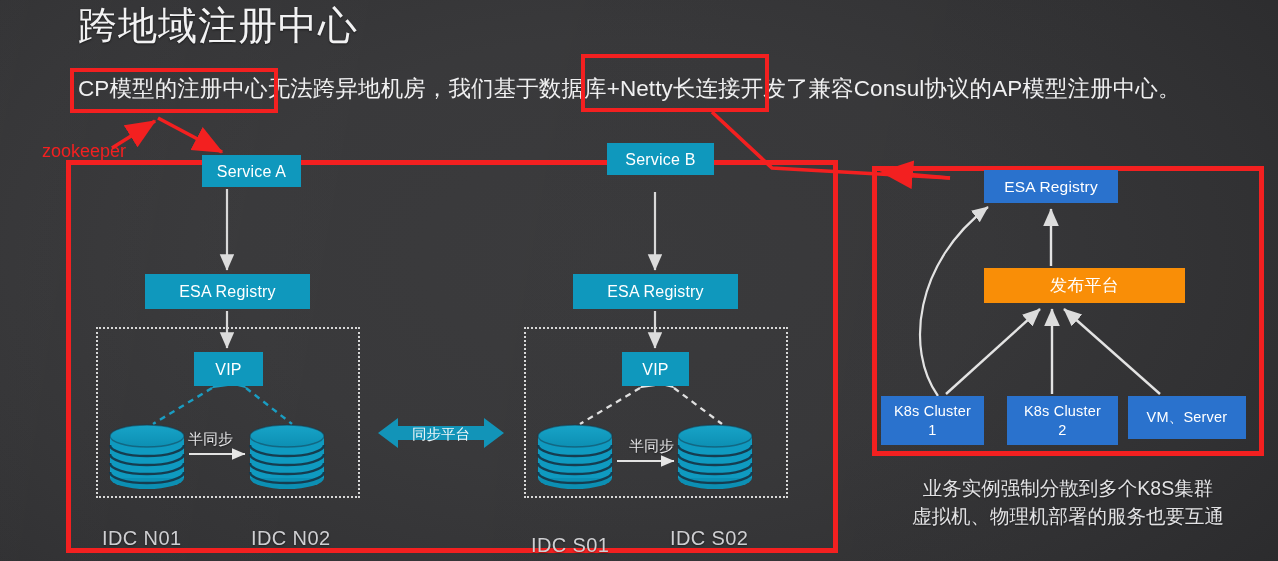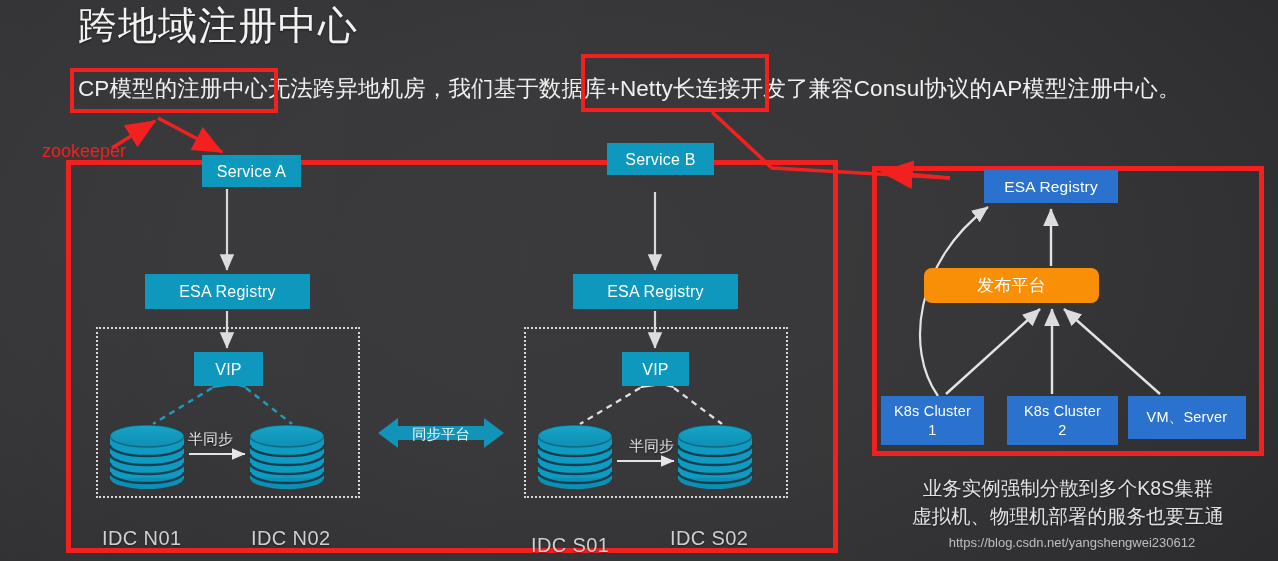--- a/index.html
+++ b/index.html
@@ -67,21 +67,21 @@
 
   #svcA{left:178px;top:155px;width:99px;height:32px;margin-left:24px;}
   #esaA{left:145px;top:274px;width:165px;height:35px;}
   #vipA{left:194px;top:352px;width:69px;height:34px;}
 
   #svcB{left:607px;top:143px;width:107px;height:32px;}
   #esaB{left:573px;top:274px;width:165px;height:35px;}
   #vipB{left:622px;top:352px;width:67px;height:34px;}
 
   #esaR{left:984px;top:170px;width:134px;height:33px;font-size:15.5px;}
-  #pub{left:924px;top:268px;width:175px;height:35px;font-size:17px;border-radius:8px;}
+  #pub{left:984px;top:268px;width:201px;height:35px;font-size:17px;}
   #k8s1{left:881px;top:396px;width:103px;height:49px;font-size:14.5px;flex-direction:column;}
   #k8s2{left:1007px;top:396px;width:111px;height:49px;font-size:14.5px;flex-direction:column;}
   #vmsrv{left:1128px;top:396px;width:118px;height:43px;font-size:14.5px;}
 
   
   .idcgroup{
     border:2px dotted #d8d8d8;
     box-sizing:border-box;
   }
   #idcA{left:96px;top:327px;width:264px;height:171px;}
@@ -279,15 +279,14 @@
   <div class="abs box blue" id="k8s2">
     <span>K8s Cluster</span>
     <span>2</span>
   </div>
   <div class="abs box blue" id="vmsrv">VM、Server</div>
 
   <div class="abs" id="caption">
     <div>业务实例强制分散到多个K8S集群</div>
     <div>虚拟机、物理机部署的服务也要互通</div>
   </div>
-  <div class="abs" id="watermark">https://blog.csdn.net/yangshengwei230612</div>
 
 </div>
 
 </body></html>

